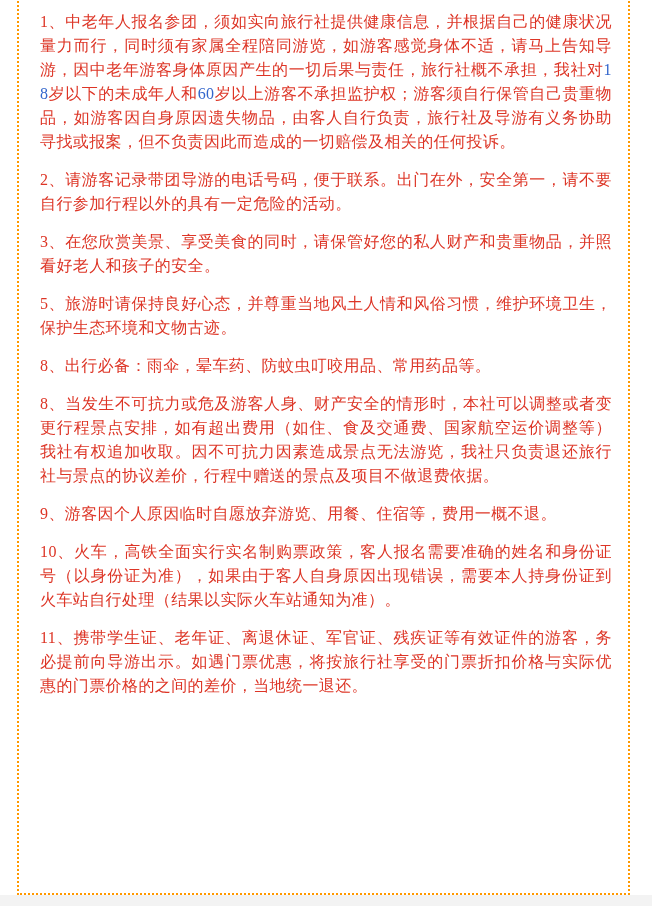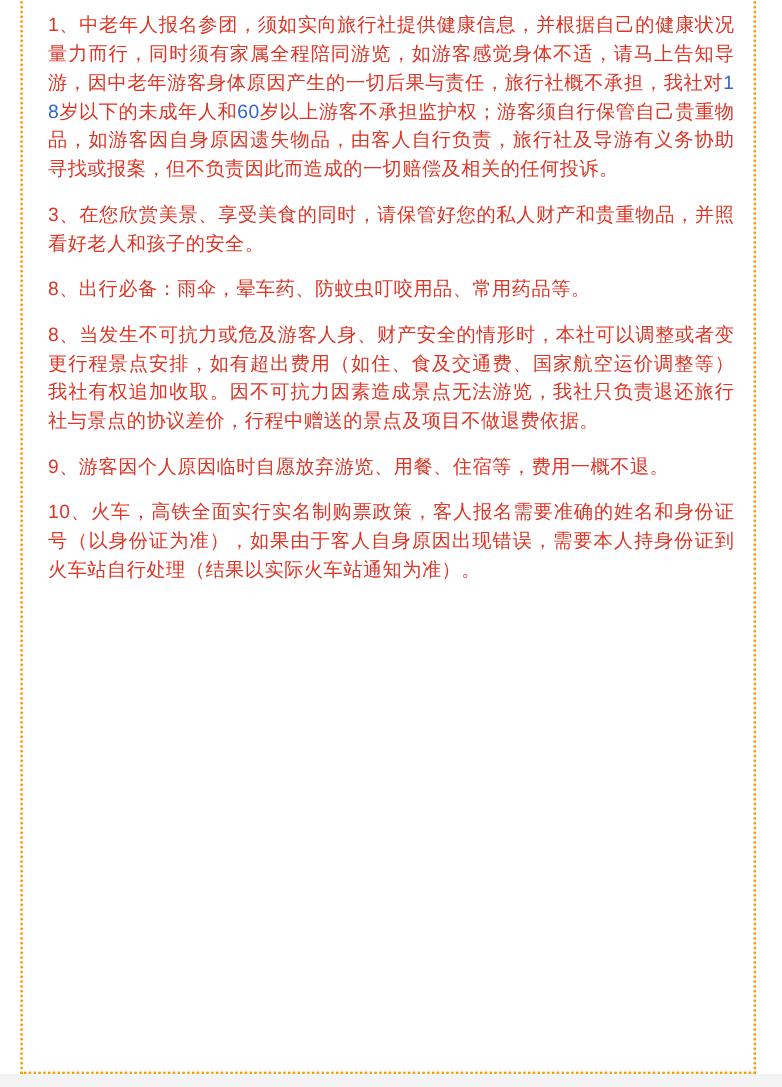--- a/index.html
+++ b/index.html
@@ -2,21 +2,21 @@
 <html style="--text-color: #dd3526; --highlight-color: #3366cc; --border-color: #ff9800; --bg-color: #ffffff; --strip-color: #f3f3f3;"><head>
 <meta charset="utf-8">
 <style>
   :root {
     --text-color: #dd3526;
     --highlight-color: #3366cc;
     --border-color: #ff9800;
     --strip-color: #f3f3f3;
     --bg-color: #ffffff;
   }
-  * { box-sizing: border-box; }
+  * { box-sizing: border-box; font-family: Liberation Serif, serif; }
   html, body {
     margin: 0;
     padding: 0;
     width: 652px;
     height: 906px;
     background: var(--bg-color);
     overflow: hidden;
     font-family: "Liberation Sans", "DejaVu Sans", sans-serif;
   }
   .page {
@@ -59,21 +59,24 @@
     background: var(--strip-color);
   }
 </style>
 </head>
 <body>
 
 <div class="page">
   <div class="notice-box">
     <div>
         <p class="notice-paragraph"><span class="">1、中老年人报名参团，须如实向旅行社提供健康信息，并根据自己的健康状况量力而行，同时须有家属全程陪同游览，如游客感觉身体不适，请马上告知导游，因中老年游客身体原因产生的一切后果与责任，旅行社概不承担，我社对</span><span class="highlight">18</span><span class="">岁以下的未成年人和</span><span class="highlight">60</span><span class="">岁以上游客不承担监护权；游客须自行保管自己贵重物品，如游客因自身原因遗失物品，由客人自行负责，旅行社及导游有义务协助寻找或报案，但不负责因此而造成的一切赔偿及相关的任何投诉。</span></p>
+        <p class="notice-paragraph"><span class="">2、请游客记录带团导游的电话号码，便于联系。出门在外，安全第一，请不要自行参加行程以外的具有一定危险的活动。</span></p>
         <p class="notice-paragraph"><span class="">3、在您欣赏美景、享受美食的同时，请保管好您的私人财产和贵重物品，并照看好老人和孩子的安全。</span></p>
+        <p class="notice-paragraph"><span class="">5、旅游时请保持良好心态，并尊重当地风土人情和风俗习惯，维护环境卫生，保护生态环境和文物古迹。</span></p>
         <p class="notice-paragraph"><span class="">8、出行必备：雨伞，晕车药、防蚊虫叮咬用品、常用药品等。</span></p>
         <p class="notice-paragraph"><span class="">8、当发生不可抗力或危及游客人身、财产安全的情形时，本社可以调整或者变更行程景点安排，如有超出费用（如住、食及交通费、国家航空运价调整等）我社有权追加收取。因不可抗力因素造成景点无法游览，我社只负责退还旅行社与景点的协议差价，行程中赠送的景点及项目不做退费依据。</span></p>
         <p class="notice-paragraph"><span class="">9、游客因个人原因临时自愿放弃游览、用餐、住宿等，费用一概不退。</span></p>
         <p class="notice-paragraph"><span class="">10、火车，高铁全面实行实名制购票政策，客人报名需要准确的姓名和身份证号（以身份证为准），如果由于客人自身原因出现错误，需要本人持身份证到火车站自行处理（结果以实际火车站通知为准）。</span></p>
+        <p class="notice-paragraph"><span class="">11、携带学生证、老年证、离退休证、军官证、残疾证等有效证件的游客，务必提前向导游出示。如遇门票优惠，将按旅行社享受的门票折扣价格与实际优惠的门票价格的之间的差价，当地统一退还。</span></p>
       </div>
   </div>
   <div class="bottom-strip"></div>
 </div>
 
 </body></html>

